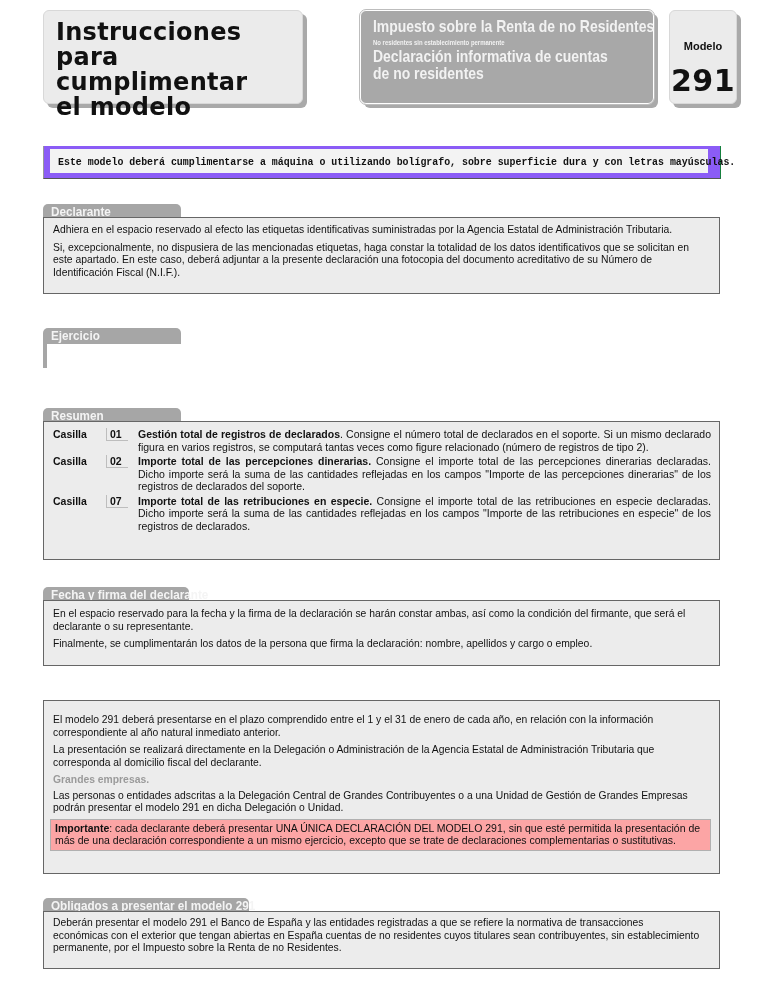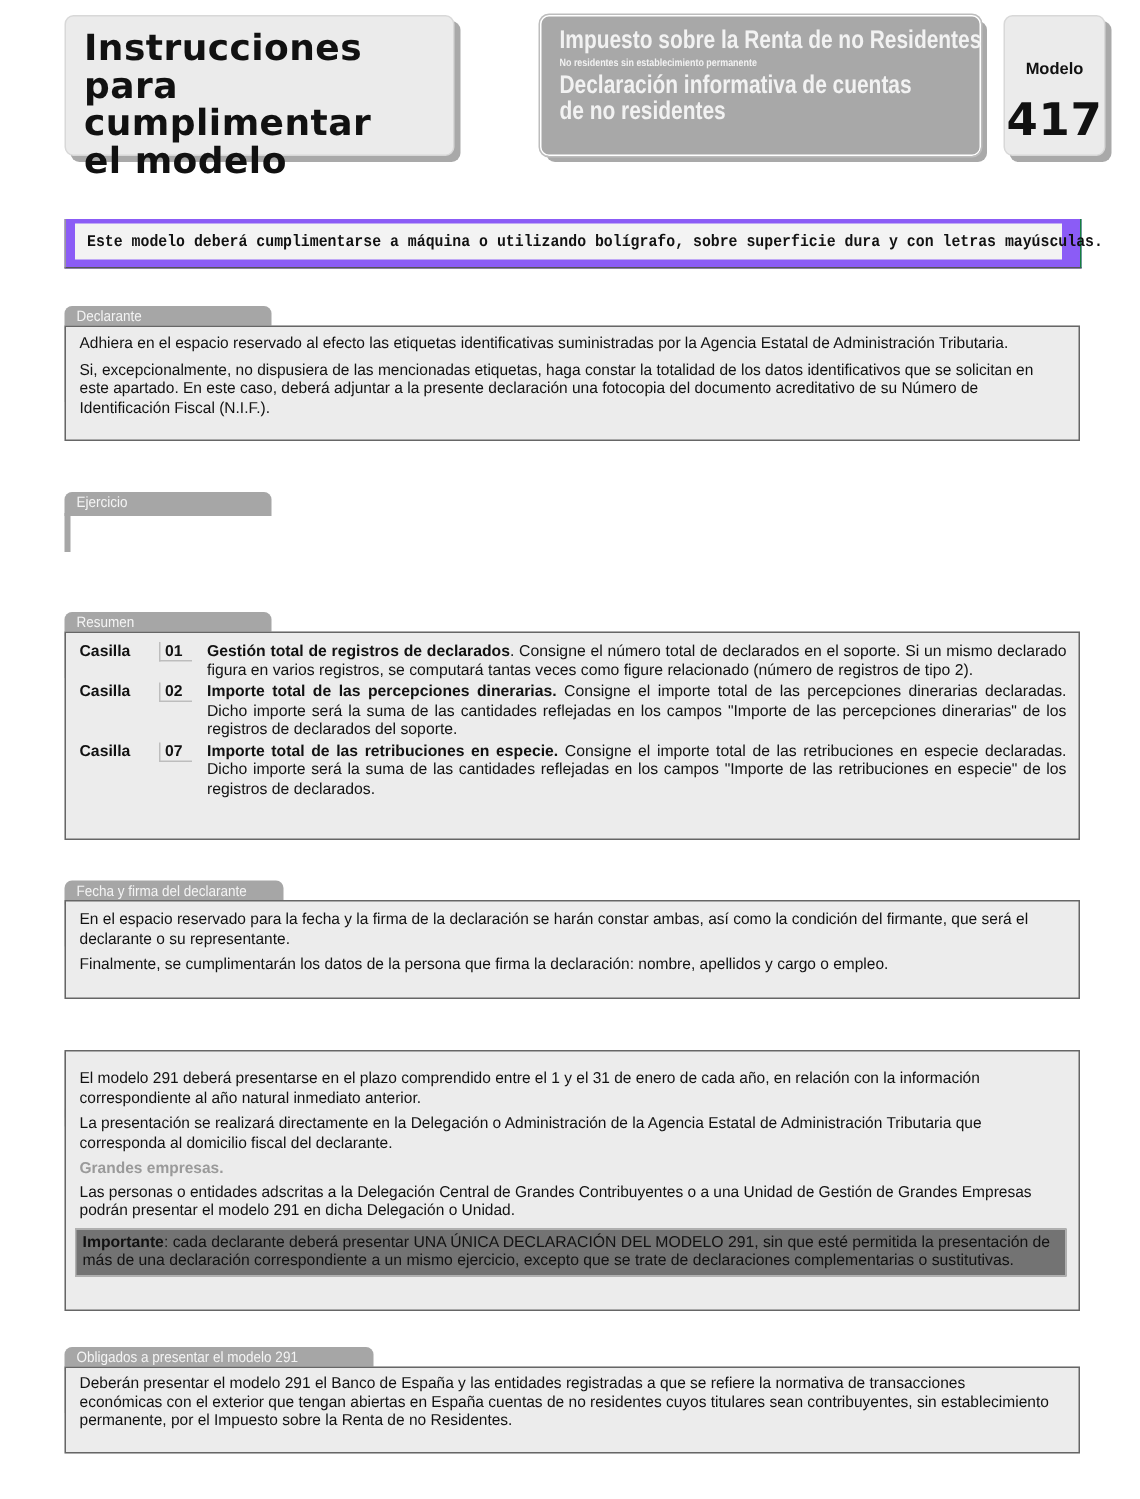--- a/index.html
+++ b/index.html
@@ -31,31 +31,31 @@
   .notice {
     position: absolute; left: 43px; top: 146px; width: 676px; height: 32px; background: #8b5cf6;
     border-right: 1px solid #15803d; border-bottom: 1px solid #555; border-left: 1px solid #999; font-family: Liberation Mono, monospace;
   }
   .notice .inner { position: absolute; left: 6px; top: 3px; right: 12px; bottom: 5px; background: #f3f3f3; }
   .notice span { position: absolute; left: 14px; top: 10px; font-size: 11px; font-weight: bold; transform: scaleX(0.9); transform-origin: left; white-space: nowrap; }
 
   .section { position: absolute; left: 43px; width: 677px; }
   .tab {
     position: absolute; left: 0; top: 0; height: 16px; background: #a6a6a6; border-radius: 5px 5px 0 0;
-    color: #f4f4f4; font-size: 10px; font-weight: normal; line-height: 16px; padding-left: 8px; box-sizing: border-box;
+    color: #f4f4f4; font-size: 13px; font-weight: bold; line-height: 16px; padding-left: 8px; box-sizing: border-box;
   }
   .tab span { display: inline-block; transform: scaleX(0.9); transform-origin: left; white-space: nowrap; }
   .tabfoot { position: absolute; left: 0; top: 14px; width: 4px; background: #a6a6a6; }
   .box {
     position: absolute; left: 0; top: 13px; right: 0; background: #ececec; border: 1px solid #666;
     font-size: 10.5px; line-height: 12.5px; color: #111;
   }
   .box p { margin: 0 8px 5px 9px; transform: scaleX(0.985); transform-origin: left; }
   .box p.sub { color: #9a9a9a; font-weight: bold; margin-bottom: 3px; }
-  .box .imp { margin: 2px 8px 6px 6px; border: 1px solid #b0b0b0; background: #737373; padding: 2px 4px 3px 4px; }
+  .box .imp { margin: 2px 8px 6px 6px; border: 1px solid #b0b0b0; background: #fca5a5; padding: 2px 4px 3px 4px; }
   .box .imp b { font-weight: bold; }
 
   .row { display: flex; margin: 0 8px 2px 9px; }
   .row .cas { width: 53px; font-weight: bold; font-size: 10.5px; }
   .row .code { width: 22px; height: 13px; border-left: 1px solid #bdbdbd; border-bottom: 1px solid #bdbdbd; font-weight: bold; padding-left: 3px; box-sizing: border-box; margin-right: 10px; }
   .row .txt { flex: 1; text-align: justify; }
   .row .txt b { font-weight: bold; }
 </style>
 </head>
 <body>
@@ -66,21 +66,21 @@
 el modelo</div>
 </div>
 <div class="hdr-box" id="hdr-tax">
   <div class="l1">Impuesto sobre la Renta de no Residentes</div>
   <div class="l2">No residentes sin establecimiento permanente</div>
   <div class="l3">Declaración informativa de cuentas
 de no residentes</div>
 </div>
 <div class="hdr-box" id="hdr-model">
   <div class="lab">Modelo</div>
-  <div class="num">417</div>
+  <div class="num">291</div>
 </div>
 
 <div class="notice">
   <div class="inner"></div>
   <span>Este modelo deberá cumplimentarse a máquina o utilizando bolígrafo, sobre superficie dura y con letras mayúsculas.</span>
 </div>
 
 <div class="section" style="top:204px;height:90px;">
   <div class="tab" style="width:138px;"><span>Declarante</span></div>
   <div class="tabfoot" style="height:50px;"></div>

